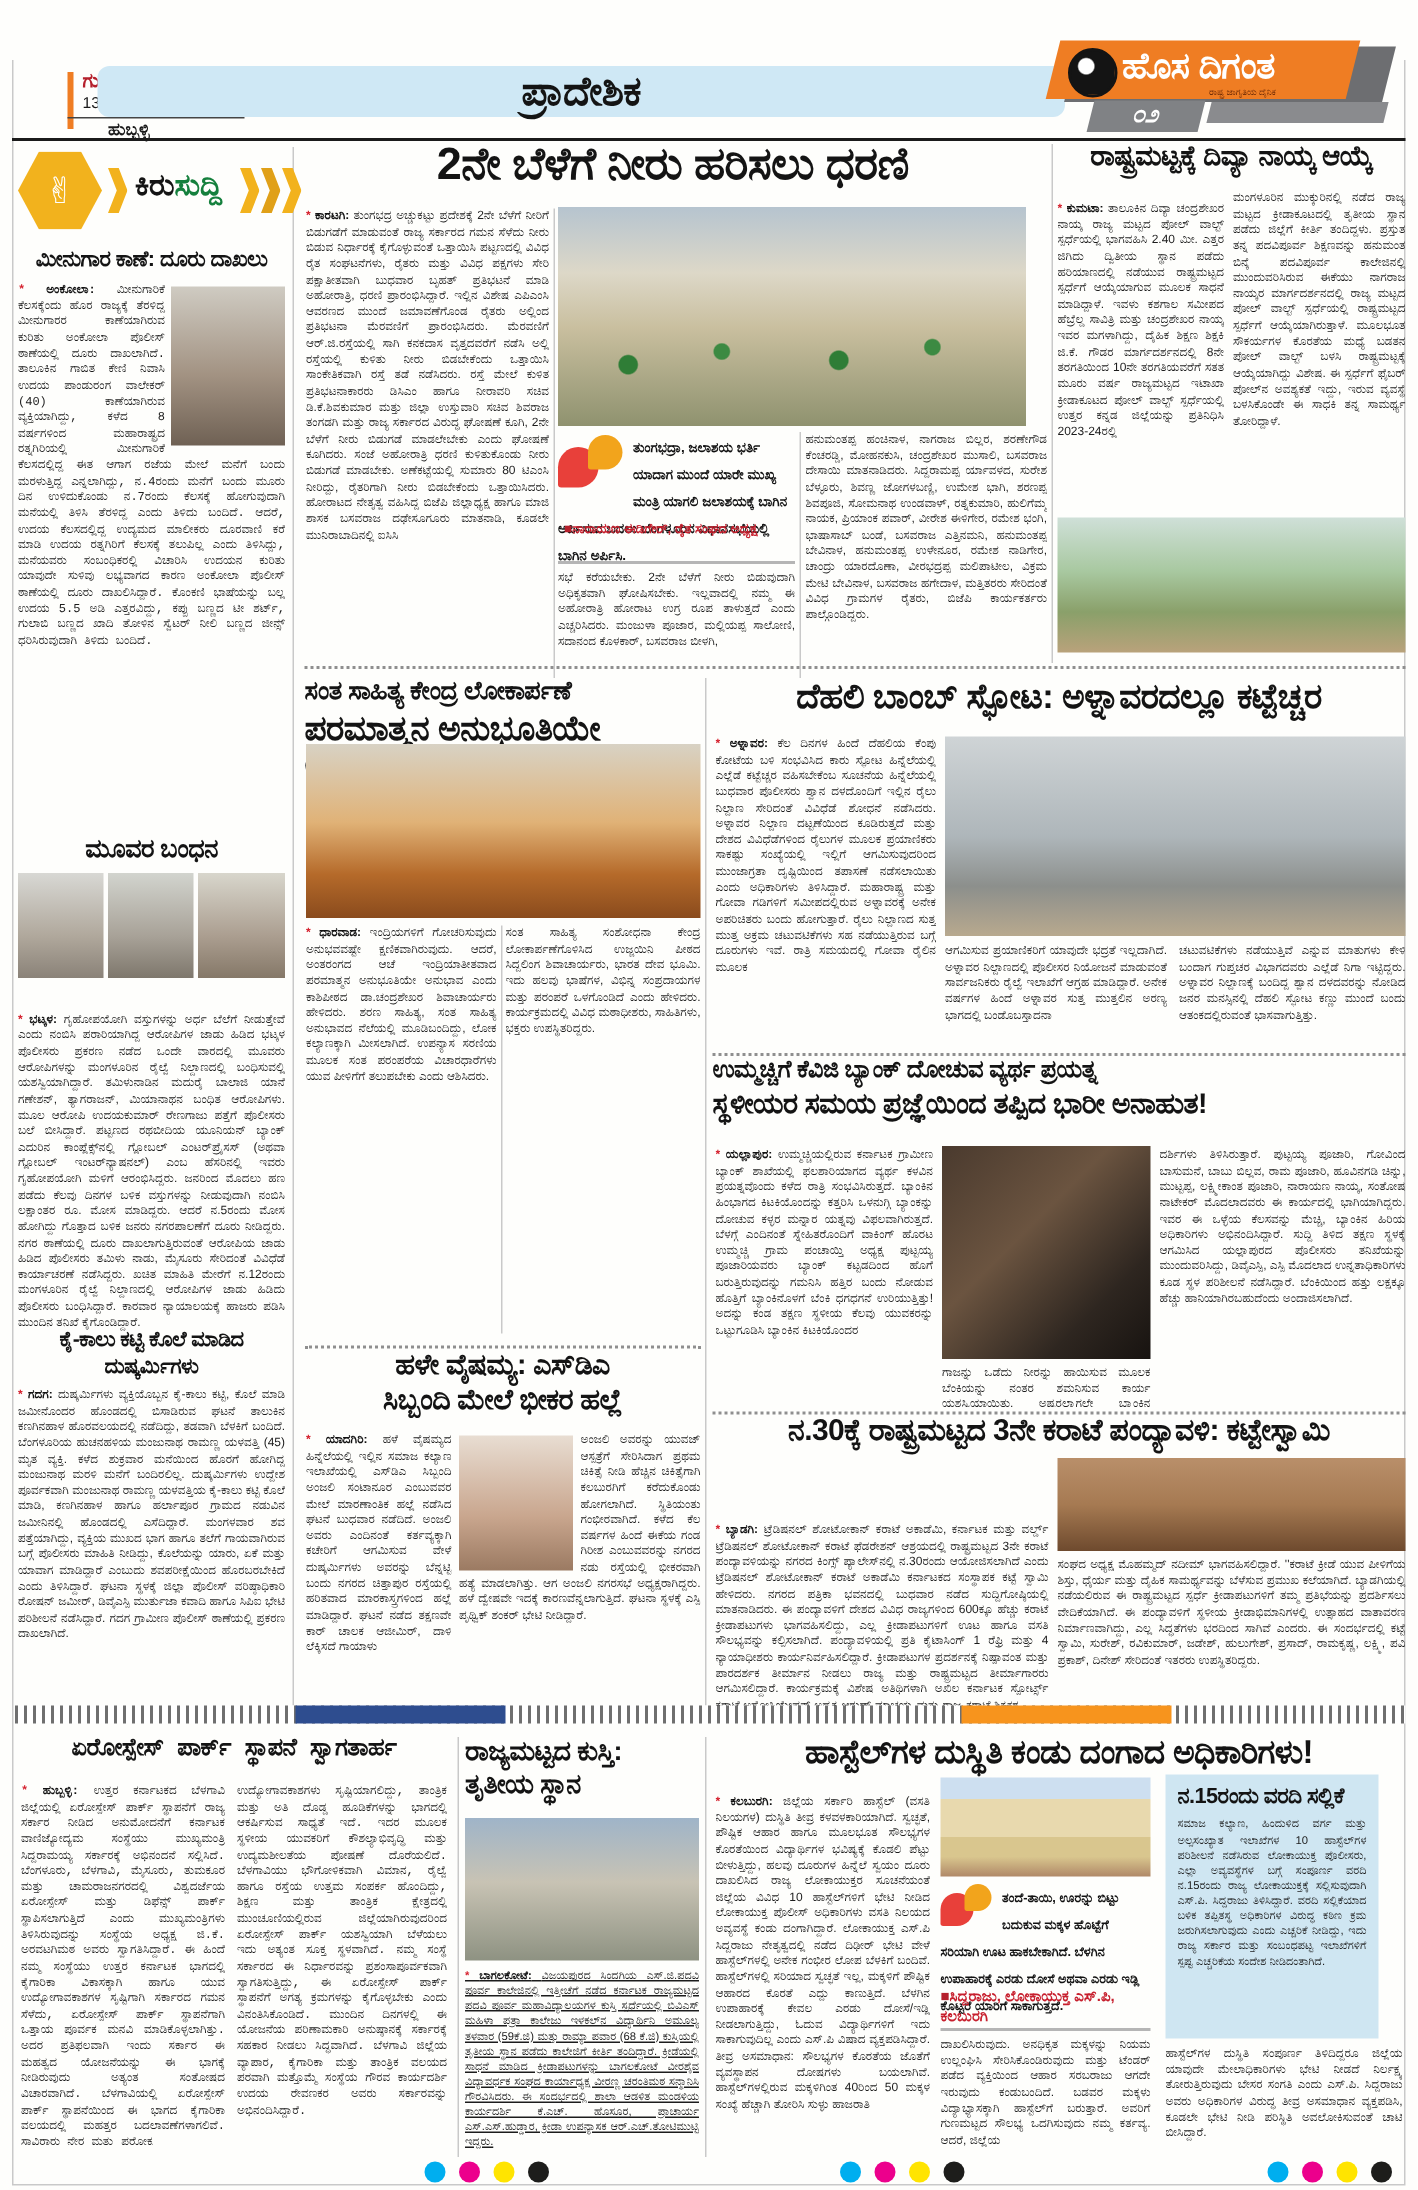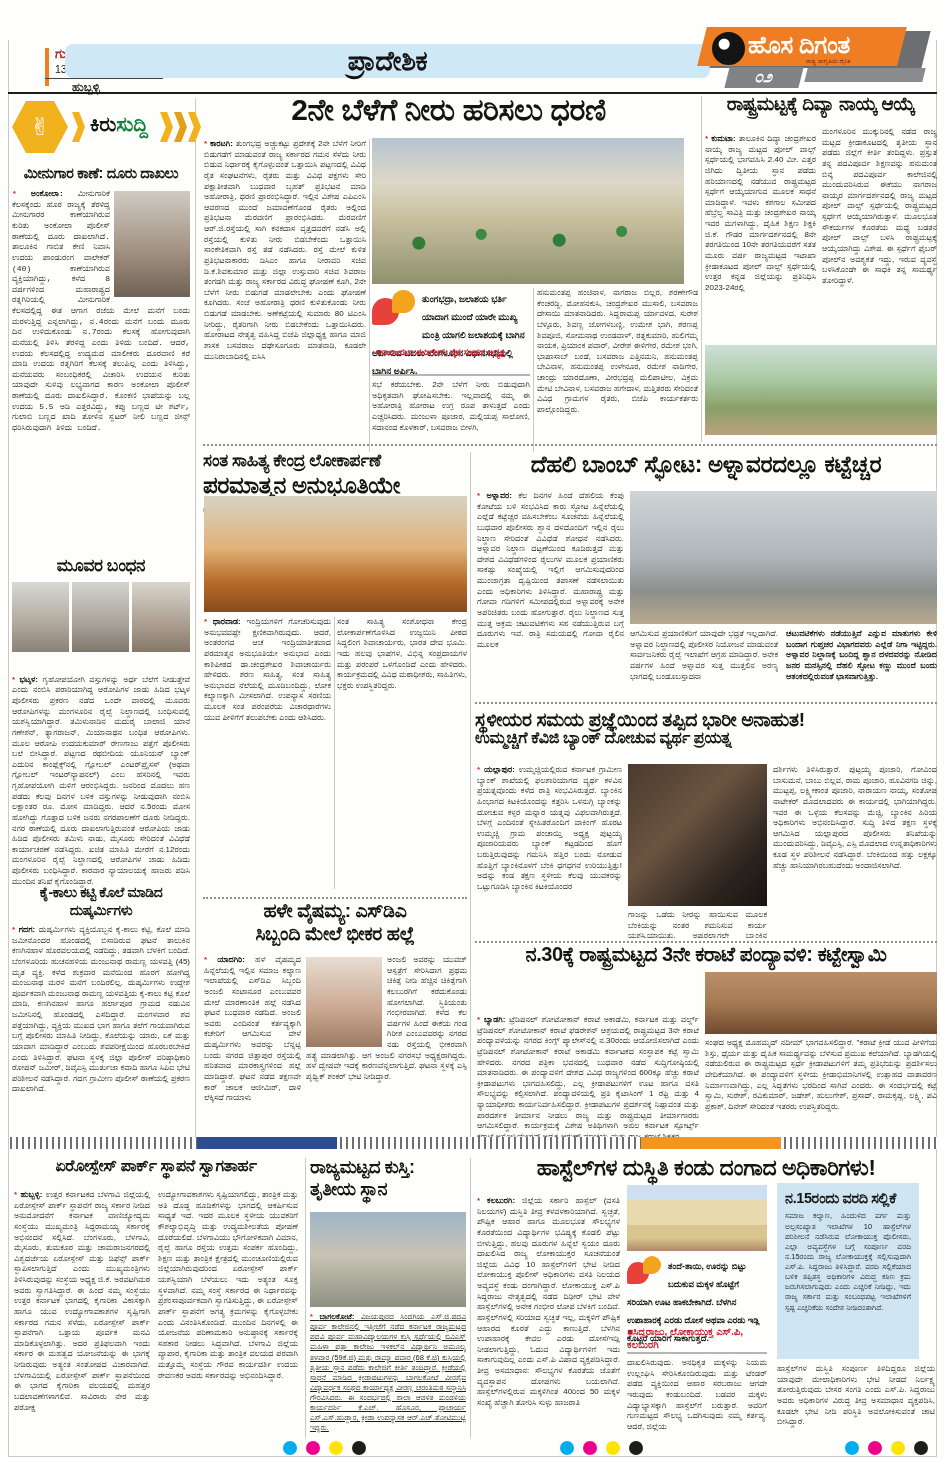--- a/index.html
+++ b/index.html
@@ -181,30 +181,30 @@
   <div class="abs" style="left:475px;top:452px;width:462px;height:248px;">
     <div class="hl ctr" style="font-size:23px;">ದೆಹಲಿ ಬಾಂಬ್ ಸ್ಫೋಟ: ಅಳ್ನಾವರದಲ್ಲೂ ಕಟ್ಟೆಚ್ಚರ</div>
     <div class="body8 abs" style="left:2px;top:39px;width:147px;height:207px;">
       <span class="dateline">ಅಳ್ನಾವರ:</span>
       <span>ಕೆಲ ದಿನಗಳ ಹಿಂದೆ ದೆಹಲಿಯ ಕೆಂಪು ಕೋಟೆಯ ಬಳಿ ಸಂಭವಿಸಿದ ಕಾರು ಸ್ಫೋಟ ಹಿನ್ನೆಲೆಯಲ್ಲಿ ಎಲ್ಲೆಡೆ ಕಟ್ಟೆಚ್ಚರ ವಹಿಸಬೇಕೆಂಬ ಸೂಚನೆಯ ಹಿನ್ನೆಲೆಯಲ್ಲಿ ಬುಧವಾರ ಪೊಲೀಸರು ಶ್ವಾನ ದಳದೊಂದಿಗೆ ಇಲ್ಲಿನ ರೈಲು ನಿಲ್ದಾಣ ಸೇರಿದಂತೆ ವಿವಿಧೆಡೆ ಶೋಧನೆ ನಡೆಸಿದರು. ಅಳ್ನಾವರ ನಿಲ್ದಾಣ ದಟ್ಟಣೆಯಿಂದ ಕೂಡಿರುತ್ತದೆ ಮತ್ತು ದೇಶದ ವಿವಿಧೆಡೆಗಳಿಂದ ರೈಲುಗಳ ಮೂಲಕ ಪ್ರಯಾಣಿಕರು ಸಾಕಷ್ಟು ಸಂಖ್ಯೆಯಲ್ಲಿ ಇಲ್ಲಿಗೆ ಆಗಮಿಸುವುದರಿಂದ ಮುಂಜಾಗ್ರತಾ ದೃಷ್ಟಿಯಿಂದ ತಪಾಸಣೆ ನಡೆಸಲಾಯಿತು ಎಂದು ಅಧಿಕಾರಿಗಳು ತಿಳಿಸಿದ್ದಾರೆ. ಮಹಾರಾಷ್ಟ್ರ ಮತ್ತು ಗೋವಾ ಗಡಿಗಳಿಗೆ ಸಮೀಪದಲ್ಲಿರುವ ಅಳ್ನಾವರಕ್ಕೆ ಅನೇಕ ಅಪರಿಚಿತರು ಬಂದು ಹೋಗುತ್ತಾರೆ. ರೈಲು ನಿಲ್ದಾಣದ ಸುತ್ತ ಮುತ್ತ ಅಕ್ರಮ ಚಟುವಟಿಕೆಗಳು ಸಹ ನಡೆಯುತ್ತಿರುವ ಬಗ್ಗೆ ದೂರುಗಳು ಇವೆ. ರಾತ್ರಿ ಸಮಯದಲ್ಲಿ ಗೋವಾ ರೈಲಿನ ಮೂಲಕ</span>
     </div>
     <div class="photo" style="left:155px;top:39px;width:307px;height:133px;background:linear-gradient(180deg,#cfd4d6,#aeb6ba 50%,#8c8f8c 75%,#b8a98e 100%);"></div>
     <div class="body8 abs" style="left:155px;top:177px;width:148px;height:69px;">
       <span>ಆಗಮಿಸುವ ಪ್ರಯಾಣಿಕರಿಗೆ ಯಾವುದೇ ಭದ್ರತೆ ಇಲ್ಲದಾಗಿದೆ. ಅಳ್ನಾವರ ನಿಲ್ದಾಣದಲ್ಲಿ ಪೊಲೀಸರ ನಿಯೋಜನೆ ಮಾಡುವಂತೆ ಸಾರ್ವಜನಿಕರು ರೈಲ್ವೆ ಇಲಾಖೆಗೆ ಆಗ್ರಹ ಮಾಡಿದ್ದಾರೆ. ಅನೇಕ ವರ್ಷಗಳ ಹಿಂದೆ ಅಳ್ನಾವರ ಸುತ್ತ ಮುತ್ತಲಿನ ಅರಣ್ಯ ಭಾಗದಲ್ಲಿ ಬಂಡೊಬಸ್ತಾದನಾ</span>
     </div>
-    <div class="body8 abs" style="left:311px;top:177px;width:151px;height:69px;font-weight:bold;">
+    <div class="body8 abs" style="left:311px;top:177px;width:151px;height:69px;">
       <span>ಚಟುವಟಿಕೆಗಳು ನಡೆಯುತ್ತಿವೆ ಎನ್ನುವ ಮಾತುಗಳು ಕೇಳಿ ಬಂದಾಗ ಗುಪ್ತಚರ ವಿಭಾಗದವರು ಎಲ್ಲೆಡೆ ನಿಗಾ ಇಟ್ಟಿದ್ದರು. ಅಳ್ನಾವರ ನಿಲ್ದಾಣಕ್ಕೆ ಬಂದಿದ್ದ ಶ್ವಾನ ದಳದವರನ್ನು ನೋಡಿದ ಜನರ ಮನಸ್ಸಿನಲ್ಲಿ ದೆಹಲಿ ಸ್ಫೋಟ ಕಣ್ಣು ಮುಂದೆ ಬಂದು ಆತಂಕದಲ್ಲಿರುವಂತೆ ಭಾಸವಾಗುತ್ತಿತ್ತು.</span>
     </div>
   </div>
 
   <div class="dotline" style="left:475px;top:702px;width:462px;"></div>
 
   <div class="abs" style="left:475px;top:706px;width:462px;height:232px;">
+    <div class="hl" style="font-size:16px;">ಉಮ್ಮಚ್ಚಿಗೆ ಕೆವಿಜಿ ಬ್ಯಾಂಕ್ ದೋಚುವ ವ್ಯರ್ಥ ಪ್ರಯತ್ನ</div>
     <div class="hl" style="font-size:19px;margin-top:4px;">ಸ್ಥಳೀಯರ ಸಮಯ ಪ್ರಜ್ಞೆಯಿಂದ ತಪ್ಪಿದ ಭಾರೀ ಅನಾಹುತ!</div>
-    <div class="hl" style="font-size:16px;">ಉಮ್ಮಚ್ಚಿಗೆ ಕೆವಿಜಿ ಬ್ಯಾಂಕ್ ದೋಚುವ ವ್ಯರ್ಥ ಪ್ರಯತ್ನ</div>
     <div class="body8 abs" style="left:2px;top:59px;width:145px;height:172px;">
       <span class="dateline">ಯಲ್ಲಾಪುರ:</span>
       <span>ಉಮ್ಮಚ್ಚಿಯಲ್ಲಿರುವ ಕರ್ನಾಟಕ ಗ್ರಾಮೀಣ ಬ್ಯಾಂಕ್ ಶಾಖೆಯಲ್ಲಿ ಫಲಶಾರಿಯಾಗದ ವ್ಯರ್ಥ ಕಳವಿನ ಪ್ರಯತ್ನವೊಂದು ಕಳೆದ ರಾತ್ರಿ ಸಂಭವಿಸಿರುತ್ತದೆ. ಬ್ಯಾಂಕಿನ ಹಿಂಭಾಗದ ಕಿಟಕಿಯೊಂದನ್ನು ಕತ್ತರಿಸಿ ಒಳನುಗ್ಗಿ ಬ್ಯಾಂಕನ್ನು ದೋಚುವ ಕಳ್ಳರ ಮನ್ನಾರ ಯತ್ನವು ವಿಫಲವಾಗಿರುತ್ತದೆ. ಬೆಳಗ್ಗೆ ಎಂದಿನಂತೆ ಸ್ನೇಹಿತರೊಂದಿಗೆ ವಾಕಿಂಗ್ ಹೊರಟ ಉಮ್ಮಚ್ಚಿ ಗ್ರಾಮ ಪಂಚಾಯ್ತಿ ಅಧ್ಯಕ್ಷ ಪುಟ್ಟಯ್ಯ ಪೂಜಾರಿಯವರು ಬ್ಯಾಂಕ್ ಕಟ್ಟಡದಿಂದ ಹೊಗೆ ಬರುತ್ತಿರುವುದನ್ನು ಗಮನಿಸಿ ಹತ್ತಿರ ಬಂದು ನೋಡುವ ಹೊತ್ತಿಗೆ ಬ್ಯಾಂಕಿನೊಳಗೆ ಬೆಂಕಿ ಧಗಧಗನೆ ಉರಿಯುತ್ತಿತ್ತು! ಅದನ್ನು ಕಂಡ ತಕ್ಷಣ ಸ್ಥಳೀಯ ಕೆಲವು ಯುವಕರನ್ನು ಒಟ್ಟುಗೂಡಿಸಿ ಬ್ಯಾಂಕಿನ ಕಿಟಕಿಯೊಂದರ</span>
     </div>
     <div class="photo" style="left:153px;top:58px;width:139px;height:142px;background:linear-gradient(135deg,#4a3a2e,#6b5440 40%,#2e2620 75%,#171310 100%);"></div>
     <div class="body8 abs" style="left:153px;top:204px;width:139px;height:28px;">
       <span>ಗಾಜನ್ನು ಒಡೆದು ನೀರನ್ನು ಹಾಯಿಸುವ ಮೂಲಕ ಬೆಂಕಿಯನ್ನು ನಂತರ ಶಮನಿಸುವ ಕಾರ್ಯ ಯಶಸ್ವಿಯಾಯಿತು. ಅಷ್ಟರಲ್ಲಾಗಲೇ ಬ್ಯಾಂಕಿನ ಪೀಠೋಪಕರಣ, ಕಂಪ್ಯೂಟರ್‌ಗಳು ಬೆಂಕಿಗಾಹುತಿಯಾಗಿದ್ದು, ದೊಡ್ಡ ಅನಾಹುತವೊಂದು ಸ್ವಲ್ಪದರಲ್ಲಿಯೇ ತಪ್ಪಿದಂತಾಯಿತೆಂದು ಪ್ರತ್ಯಕ್ಷ</span>
     </div>
     <div class="body8 abs" style="left:298px;top:59px;width:164px;height:172px;">
       <span>ದರ್ಶಿಗಳು ತಿಳಿಸಿರುತ್ತಾರೆ. ಪುಟ್ಟಯ್ಯ ಪೂಜಾರಿ, ಗೋವಿಂದ ಬಾಸುಮನೆ, ಬಾಬು ಬಿಲ್ಲವ, ರಾಮ ಪೂಜಾರಿ, ಹೂವಿನಗಡಿ ಚಿನ್ನು, ಮುಟ್ಟಪ್ಪ, ಲಕ್ಷ್ಮೀಕಾಂತ ಪೂಜಾರಿ, ನಾರಾಯಣ ನಾಯ್ಕ, ಸಂತೋಷ ನಾಟೇಕರ್ ಮೊದಲಾದವರು ಈ ಕಾರ್ಯದಲ್ಲಿ ಭಾಗಿಯಾಗಿದ್ದರು. ಇವರ ಈ ಒಳ್ಳೆಯ ಕೆಲಸವನ್ನು ಮೆಚ್ಚಿ, ಬ್ಯಾಂಕಿನ ಹಿರಿಯ ಅಧಿಕಾರಿಗಳು ಅಭಿನಂದಿಸಿದ್ದಾರೆ. ಸುದ್ದಿ ತಿಳಿದ ತಕ್ಷಣ ಸ್ಥಳಕ್ಕೆ ಆಗಮಿಸಿದ ಯಲ್ಲಾಪುರದ ಪೊಲೀಸರು ತನಿಖೆಯನ್ನು ಮುಂದುವರಿಸಿದ್ದು, ಡಿವೈಎಸ್ಪಿ, ಎಸ್ಪಿ ಮೊದಲಾದ ಉನ್ನತಾಧಿಕಾರಿಗಳು ಕೂಡ ಸ್ಥಳ ಪರಿಶೀಲನೆ ನಡೆಸಿದ್ದಾರೆ. ಬೆಂಕಿಯಿಂದ ಹತ್ತು ಲಕ್ಷಕ್ಕೂ ಹೆಚ್ಚು ಹಾನಿಯಾಗಿರಬಹುದೆಂದು ಅಂದಾಜಿಸಲಾಗಿದೆ.</span>
@@ -225,21 +225,21 @@
     </div>
   </div>
 
   <div class="abs hatch" style="left:10px;top:1137px;width:927px;height:12px;"></div>
   <div class="abs" style="left:197px;top:1137px;width:140px;height:12px;background:#2e4d8f;"></div>
   <div class="abs" style="left:641px;top:1137px;width:140px;height:12px;background:#f7941d;"></div>
 
   <div class="vr" style="left:305px;top:1158px;height:280px;"></div>
   <div class="vr" style="left:470px;top:1158px;height:280px;"></div>
 
-  <div class="abs" style="left:12px;top:1158px;width:288px;height:280px;">
+  <div class="abs" style="left:12px;top:1158px;width:288px;height:280px;font-family:Liberation Mono, monospace;">
     <div class="hl ctr" style="font-size:16px;">ಏರೋಸ್ಪೇಸ್ ಪಾರ್ಕ್ ಸ್ಥಾಪನೆ ಸ್ವಾಗತಾರ್ಹ</div>
     <div class="body8 abs" style="left:2px;top:32px;width:136px;height:240px;">
       <span class="dateline">ಹುಬ್ಬಳ್ಳಿ:</span>
       <span>ಉತ್ತರ ಕರ್ನಾಟಕದ ಬೆಳಗಾವಿ ಜಿಲ್ಲೆಯಲ್ಲಿ ಏರೋಸ್ಪೇಸ್ ಪಾರ್ಕ್ ಸ್ಥಾಪನೆಗೆ ರಾಜ್ಯ ಸರ್ಕಾರ ನೀಡಿದ ಅನುಮೋದನೆಗೆ ಕರ್ನಾಟಕ ವಾಣಿಜ್ಯೋದ್ಯಮ ಸಂಸ್ಥೆಯು ಮುಖ್ಯಮಂತ್ರಿ ಸಿದ್ದರಾಮಯ್ಯ ಸರ್ಕಾರಕ್ಕೆ ಅಭಿನಂದನೆ ಸಲ್ಲಿಸಿದೆ. ಬೆಂಗಳೂರು, ಬೆಳಗಾವಿ, ಮೈಸೂರು, ತುಮಕೂರ ಮತ್ತು ಚಾಮರಾಜನಗರದಲ್ಲಿ ವಿಶ್ವದರ್ಜೆಯ ಏರೋಸ್ಪೇಸ್ ಮತ್ತು ಡಿಫೆನ್ಸ್ ಪಾರ್ಕ್ ಸ್ಥಾಪಿಸಲಾಗುತ್ತಿದೆ ಎಂದು ಮುಖ್ಯಮಂತ್ರಿಗಳು ತಿಳಿಸಿರುವುದನ್ನು ಸಂಸ್ಥೆಯ ಅಧ್ಯಕ್ಷ ಜಿ.ಕೆ. ಅರವಟಗಿಮಠ ಅವರು ಸ್ವಾಗತಿಸಿದ್ದಾರೆ. ಈ ಹಿಂದೆ ನಮ್ಮ ಸಂಸ್ಥೆಯು ಉತ್ತರ ಕರ್ನಾಟಕ ಭಾಗದಲ್ಲಿ ಕೈಗಾರಿಕಾ ವಿಕಾಸಕ್ಕಾಗಿ ಹಾಗೂ ಯುವ ಉದ್ಯೋಗಾವಕಾಶಗಳ ಸೃಷ್ಟಿಗಾಗಿ ಸರ್ಕಾರದ ಗಮನ ಸೆಳೆದು, ಏರೋಸ್ಪೇಸ್ ಪಾರ್ಕ್ ಸ್ಥಾಪನೆಗಾಗಿ ಒತ್ತಾಯ ಪೂರ್ವಕ ಮನವಿ ಮಾಡಿಕೊಳ್ಳಲಾಗಿತ್ತು. ಅದರ ಪ್ರತಿಫಲವಾಗಿ ಇಂದು ಸರ್ಕಾರ ಈ ಮಹತ್ವದ ಯೋಜನೆಯನ್ನು ಈ ಭಾಗಕ್ಕೆ ನೀಡಿರುವುದು ಅತ್ಯಂತ ಸಂತೋಷದ ವಿಚಾರವಾಗಿದೆ. ಬೆಳಗಾವಿಯಲ್ಲಿ ಏರೋಸ್ಪೇಸ್ ಪಾರ್ಕ್ ಸ್ಥಾಪನೆಯಿಂದ ಈ ಭಾಗದ ಕೈಗಾರಿಕಾ ವಲಯದಲ್ಲಿ ಮಹತ್ತರ ಬದಲಾವಣೆಗಳಾಗಲಿವೆ. ಸಾವಿರಾರು ನೇರ ಮತ್ತು ಪರೋಕ್ಷ</span>
     </div>
     <div class="body8 abs" style="left:146px;top:32px;width:140px;height:240px;">
       <span>ಉದ್ಯೋಗಾವಕಾಶಗಳು ಸೃಷ್ಟಿಯಾಗಲಿದ್ದು, ತಾಂತ್ರಿಕ ಮತ್ತು ಅತಿ ದೊಡ್ಡ ಹೂಡಿಕೆಗಳನ್ನು ಭಾಗದಲ್ಲಿ ಆಕರ್ಷಿಸುವ ಸಾಧ್ಯತೆ ಇದೆ. ಇದರ ಮೂಲಕ ಸ್ಥಳೀಯ ಯುವಕರಿಗೆ ಕೌಶಲ್ಯಾಭಿವೃದ್ಧಿ ಮತ್ತು ಉದ್ಯಮಶೀಲತೆಯ ಪೋಷಣೆ ದೊರೆಯಲಿದೆ. ಬೆಳಗಾವಿಯು ಭೌಗೋಳಿಕವಾಗಿ ವಿಮಾನ, ರೈಲ್ವೆ ಹಾಗೂ ರಸ್ತೆಯ ಉತ್ತಮ ಸಂಪರ್ಕ ಹೊಂದಿದ್ದು, ಶಿಕ್ಷಣ ಮತ್ತು ತಾಂತ್ರಿಕ ಕ್ಷೇತ್ರದಲ್ಲಿ ಮುಂಚೂಣಿಯಲ್ಲಿರುವ ಜಿಲ್ಲೆಯಾಗಿರುವುದರಿಂದ ಏರೋಸ್ಪೇಸ್ ಪಾರ್ಕ್ ಯಶಸ್ವಿಯಾಗಿ ಬೆಳೆಯಲು ಇದು ಅತ್ಯಂತ ಸೂಕ್ತ ಸ್ಥಳವಾಗಿದೆ. ನಮ್ಮ ಸಂಸ್ಥೆ ಸರ್ಕಾರದ ಈ ನಿರ್ಧಾರವನ್ನು ಪ್ರಶಂಸಾಪೂರ್ವಕವಾಗಿ ಸ್ವಾಗತಿಸುತ್ತಿದ್ದು, ಈ ಏರೋಸ್ಪೇಸ್ ಪಾರ್ಕ್ ಸ್ಥಾಪನೆಗೆ ಅಗತ್ಯ ಕ್ರಮಗಳನ್ನು ಕೈಗೊಳ್ಳಬೇಕು ಎಂದು ವಿನಂತಿಸಿಕೊಂಡಿದೆ. ಮುಂದಿನ ದಿನಗಳಲ್ಲಿ ಈ ಯೋಜನೆಯ ಪರಿಣಾಮಕಾರಿ ಅನುಷ್ಠಾನಕ್ಕೆ ಸರ್ಕಾರಕ್ಕೆ ಸಹಕಾರ ನೀಡಲು ಸಿದ್ಧವಾಗಿದೆ. ಬೆಳಗಾವಿ ಜಿಲ್ಲೆಯ ವ್ಯಾಪಾರ, ಕೈಗಾರಿಕಾ ಮತ್ತು ತಾಂತ್ರಿಕ ವಲಯದ ಪರವಾಗಿ ಮತ್ತೊಮ್ಮೆ ಸಂಸ್ಥೆಯ ಗೌರವ ಕಾರ್ಯದರ್ಶಿ ಉದಯ ರೇವಣಕರ ಅವರು ಸರ್ಕಾರವನ್ನು ಅಭಿನಂದಿಸಿದ್ದಾರೆ.</span>
     </div>
   </div>
 

